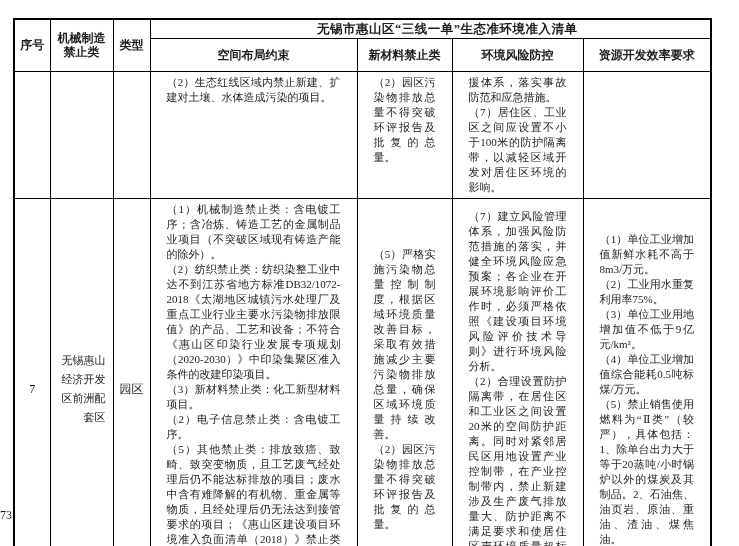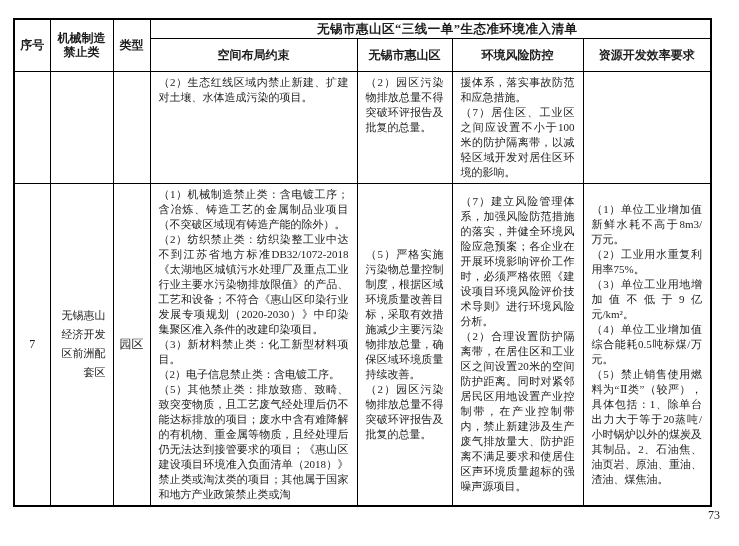--- a/index.html
+++ b/index.html
@@ -3,27 +3,27 @@
 <meta charset="utf-8">
 <style>
   html,body{margin:0;padding:0;background:#e8e8e8;}
   .sheet{position:relative;width:739px;height:546px;background:#ffffff;outline:1px solid #c9c9c9;
          font-family:"Liberation Serif","DejaVu Serif",serif;color:#1c1c1c;overflow:hidden;}
   table.doc{position:absolute;left:13px;top:18px;width:697px;border-collapse:collapse;
             table-layout:fixed;border:2px solid #000;}
   td{border:1px solid #000;overflow:hidden;vertical-align:middle;}
   .hc{font-weight:bold;text-align:center;font-size:12px;line-height:14px;padding:1px 2px;}
   .title-cell{font-size:12.5px;letter-spacing:0.5px;padding-left:36px;}
-  .body{font-size:11px;line-height:15px;text-align:justify;padding:3px 8px;}
+  .body{font-size:11px;line-height:15px;text-align:justify;padding:3px 16px;}
   .body p{margin:0;}
   .vtop{vertical-align:top;}
   .vmid{vertical-align:middle;}
   .center-cell{text-align:center;font-size:12px;padding:1px 2px;}
   .unit-cell{font-size:11px;line-height:19px;padding:1px 7px;text-align:right;}
-  .pagenum{position:absolute;left:0;top:508px;width:720px;text-align:right;font-size:12px;}
+  .pagenum{position:absolute;left:0;top:508px;width:720px;text-align:left;font-size:12px;}
   tr.r-title{height:19px;}
   tr.r-sub{height:33px;}
   tr.r-one{height:112px;}
   tr.r-two{height:301px;}
 </style>
 </head>
 <body>
 
 <div class="sheet">
   <table class="doc">
@@ -38,21 +38,21 @@
     </colgroup>
     <tbody>
       <tr class="r-title">
         <td class="hc" rowspan="2">序号</td>
         <td class="hc" rowspan="2">机械制造禁止类</td>
         <td class="hc" rowspan="2">类型</td>
         <td class="hc title-cell" colspan="4">无锡市惠山区“三线一单”生态准环境准入清单</td>
       </tr>
       <tr class="r-sub">
         <td class="hc">空间布局约束</td>
-        <td class="hc">无锡市惠山区</td>
+        <td class="hc">新材料禁止类</td>
         <td class="hc">环境风险防控</td>
         <td class="hc">资源开发效率要求</td>
       </tr>
       <tr class="r-one">
         <td class="center-cell"></td>
         <td class="unit-cell"></td>
         <td class="center-cell"></td>
         <td class="body vtop">
             <p>（2）生态红线区域内禁止新建、扩建对土壤、水体造成污染的项目。</p>
           </td>

